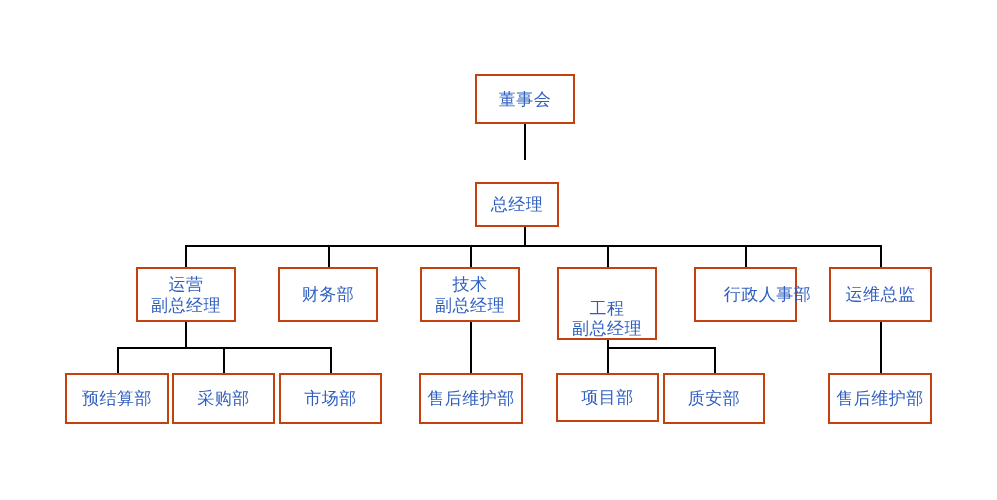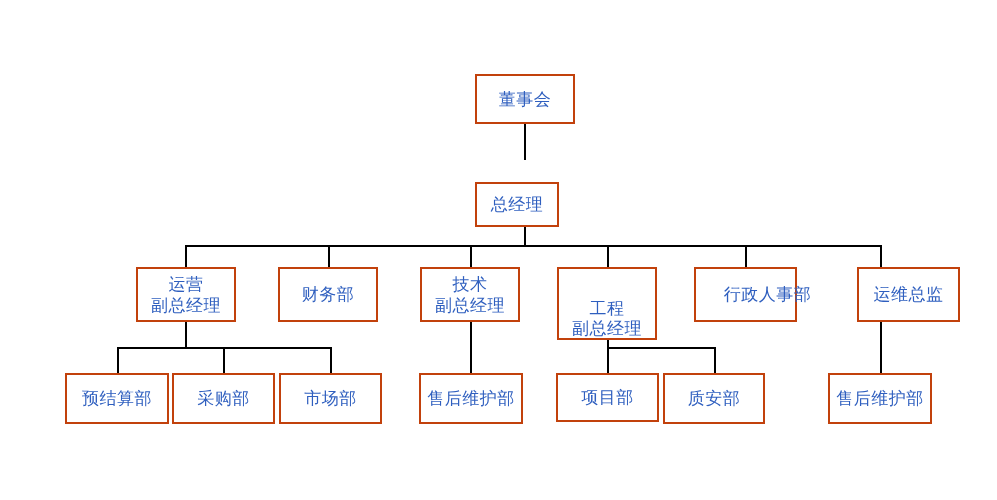--- a/index.html
+++ b/index.html
@@ -99,21 +99,21 @@
 
   <div class="node" style="left:557px; top:267px; width:100px; height:73px;justify-content:flex-end;">
     <span class="line1">工程</span>
     <span class="line2">副总经理</span>
   </div>
 
   <div class="node" style="left:694px; top:267px; width:103px; height:55px;padding-left:44px;">
     <span class="line1">行政人事部</span>
   </div>
 
-  <div class="node" style="left:829px; top:267px; width:103px; height:55px;margin-left:28px;">
+  <div class="node" style="left:829px; top:267px; width:103px; height:55px;">
     <span class="line1">运维总监</span>
   </div>
 
   <div class="node" style="left:65px; top:373px; width:104px; height:51px;">
     <span class="line1">预结算部</span>
   </div>
 
   <div class="node" style="left:172px; top:373px; width:103px; height:51px;">
     <span class="line1">采购部</span>
   </div>

